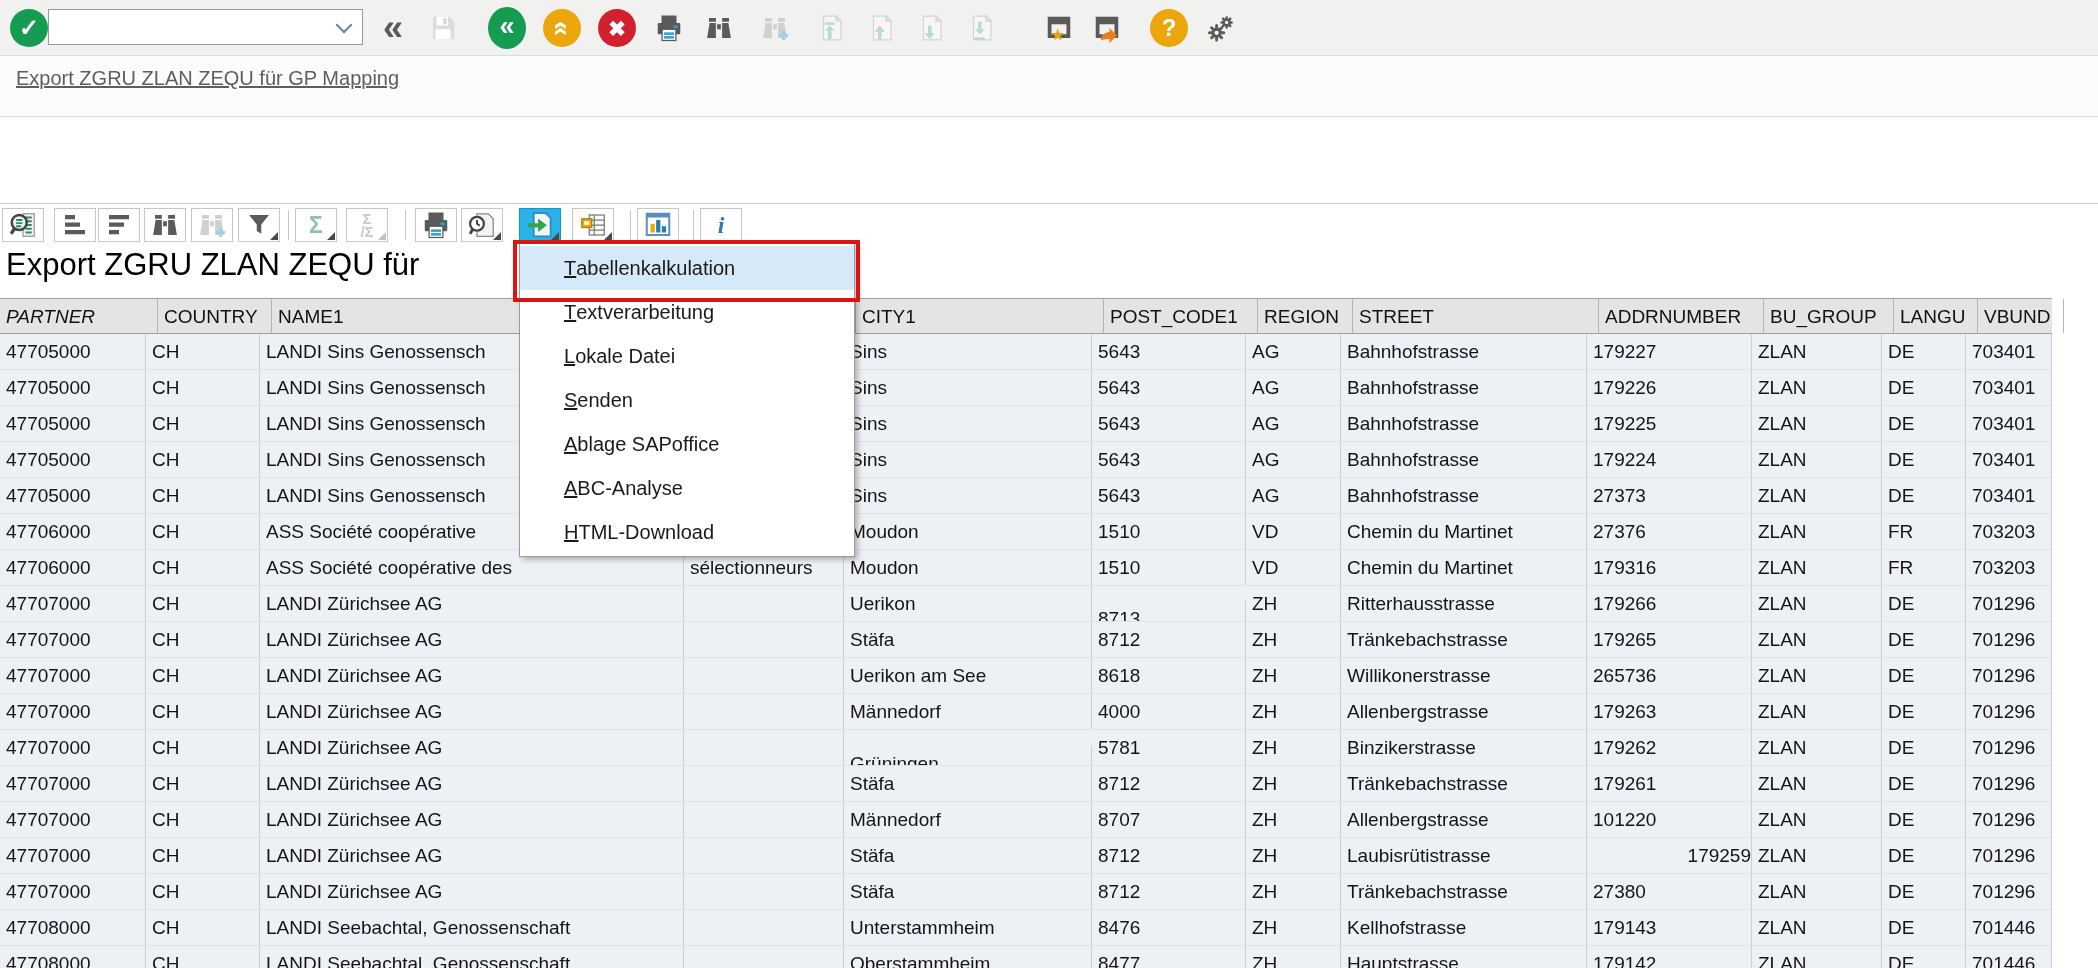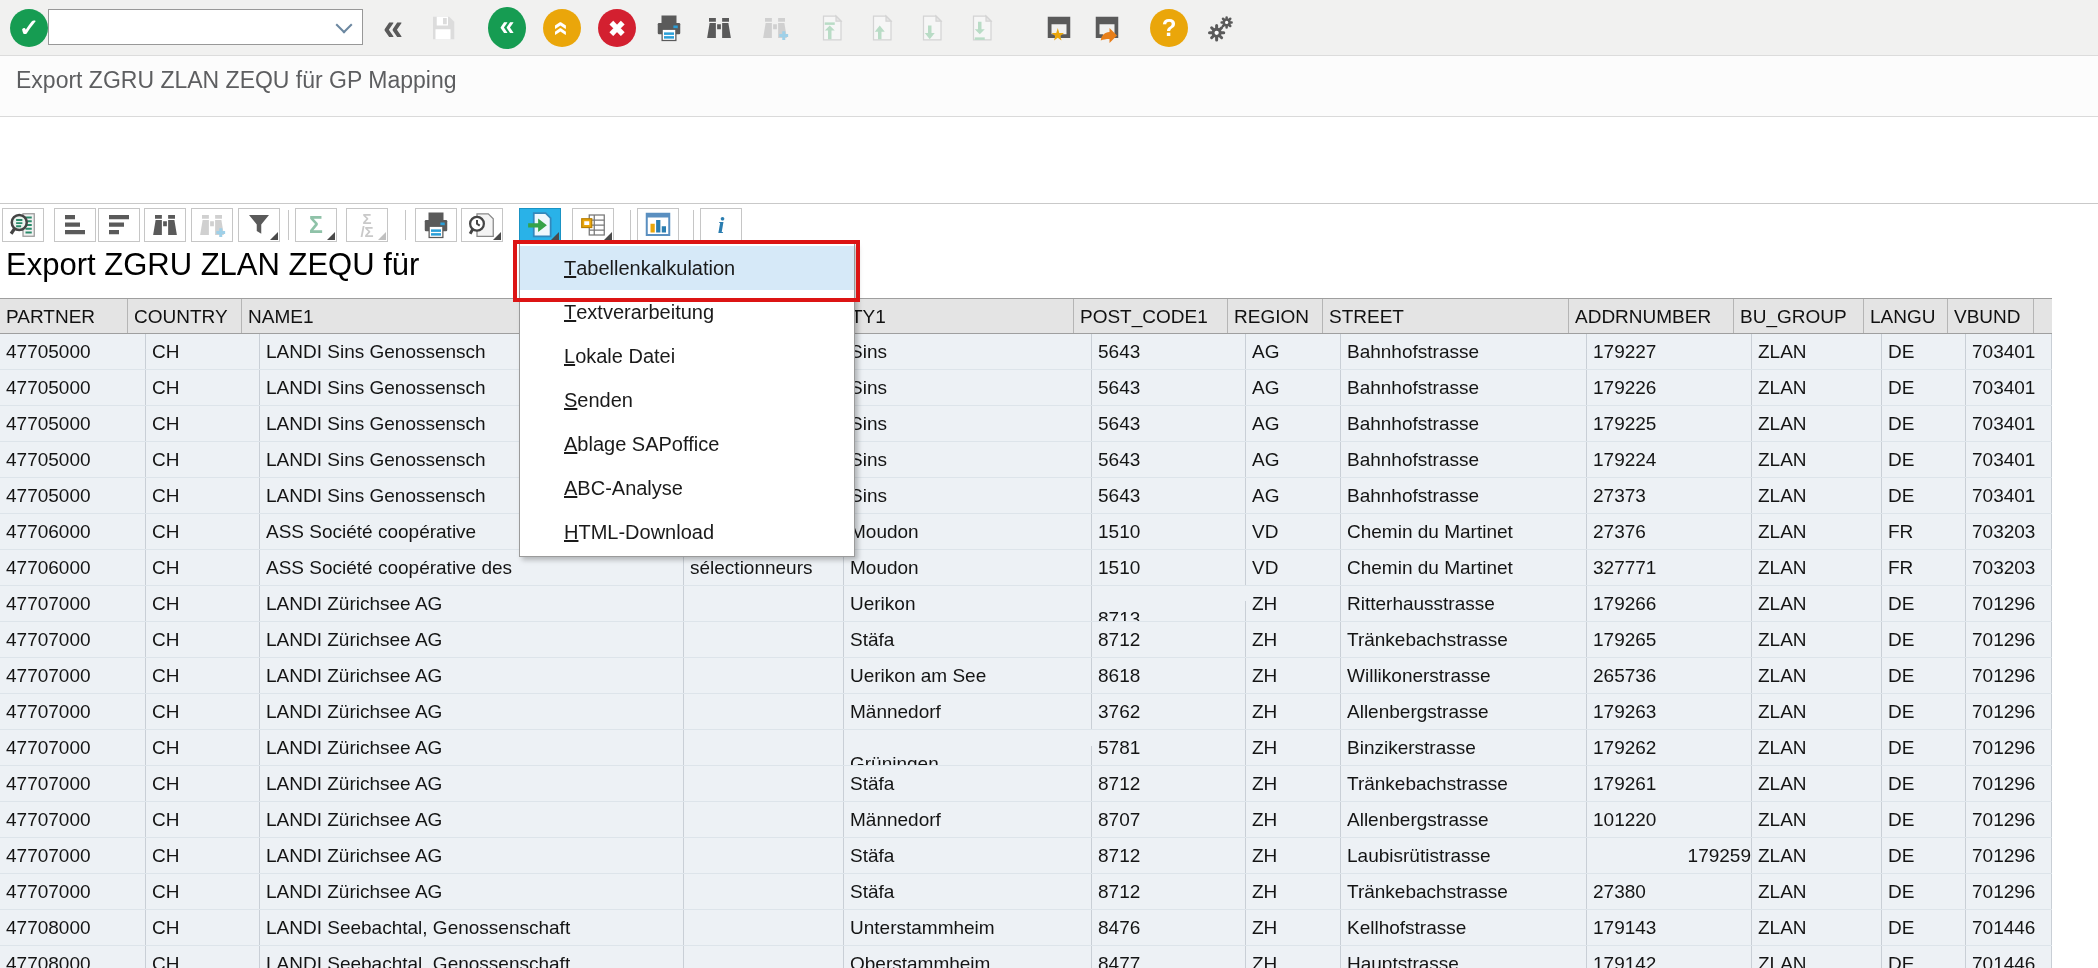--- a/index.html
+++ b/index.html
@@ -9,21 +9,21 @@
   .top-toolbar{position:absolute;top:0;left:0;width:2098px;height:55px;background:#f1f1f0;border-bottom:1px solid #dcdcdc;}
   .tbtn{position:absolute;top:7px;width:42px;height:42px;display:flex;align-items:center;justify-content:center;cursor:pointer;}
   .circ{width:38px;height:38px;border-radius:50%;color:#fff;display:flex;align-items:center;justify-content:center;font-size:24px;font-weight:bold;line-height:1;}
   .chev{font-size:36px;color:#5a5a5a;font-weight:bold;line-height:1;}
   .cmd{position:absolute;left:48px;top:9px;width:315px;height:36px;background:#fff;border:1px solid #989898;display:flex;align-items:center;box-sizing:border-box;}
   .cmd input{flex:1;border:none;outline:none;font-size:18px;padding:0 6px;font-family:"Liberation Sans",sans-serif;background:transparent;}
   .dd-chev{width:10px;height:10px;border-left:2px solid #6b87a0;border-bottom:2px solid #6b87a0;transform:rotate(-45deg);margin:-4px 12px 0 0;}
 
   
   .title-bar{position:absolute;top:56px;left:0;width:2098px;height:60px;background:#fcfcfc;border-bottom:1px solid #dadada;}
-  .title-text{position:absolute;left:16px;top:11px;font-size:23px;color:#5d5e60;white-space:nowrap;}
+  .title-text{position:absolute;left:16px;top:11px;font-size:20px;color:#5d5e60;white-space:nowrap;text-decoration:underline;}
 
   
   .alv-toolbar{position:absolute;top:203px;left:0;width:2098px;height:41px;background:#fff;border-top:1px solid #c9c9c9;}
   .abtn{position:absolute;top:4px;width:42px;height:34px;background:#fff;border:1px solid #c6c6c6;display:flex;align-items:center;justify-content:center;box-sizing:border-box;cursor:pointer;}
   .abtn.dd::after{content:"";position:absolute;right:1px;bottom:1px;width:0;height:0;border-left:8px solid transparent;border-bottom:8px solid #4a4a4a;}
   .abtn.dis.dd::after{border-bottom-color:#c0c0c0;}
   .asep{position:absolute;top:6px;width:1px;height:30px;background:#c6c6c6;}
   .subtot{font-size:15px;font-weight:bold;color:#c9c9c9;line-height:13px;text-align:center;}
 
   
@@ -282,21 +282,21 @@
       <div class="asep" style="left: 288px;"></div>
       <div class="asep" style="left: 405px;"></div>
       <div class="asep" style="left: 630px;"></div>
       <div class="asep" style="left: 693px;"></div>
     </div>
 
   <div class="grid-title">Export ZGRU ZLAN ZEQU für</div>
 
   <div class="table">
     <div class="thead">
-        <div class="th" style="width: 128px;">PARTNER</div>
+        <div class="th" style="width: 158px; font-style: italic;">PARTNER</div>
         <div class="th" style="width: 114px;">COUNTRY</div>
         <div class="th" style="width: 424px;">NAME1</div>
         <div class="th" style="width: 160px;"></div>
         <div class="th" style="width: 248px;">CITY1</div>
         <div class="th" style="width: 154px;">POST_CODE1</div>
         <div class="th" style="width: 95px;">REGION</div>
         <div class="th" style="width: 246px;">STREET</div>
         <div class="th" style="width: 165px;">ADDRNUMBER</div>
         <div class="th" style="width: 130px;">BU_GROUP</div>
         <div class="th" style="width: 84px;">LANGU</div>
@@ -389,21 +389,21 @@
         </div>
         <div class="trow">
           <div class="td" style="width: 146px;">47706000</div>
           <div class="td" style="width: 114px;">CH</div>
           <div class="td" style="width: 424px;">ASS Société coopérative des</div>
           <div class="td" style="width: 160px;">sélectionneurs</div>
           <div class="td" style="width: 248px;">Moudon</div>
           <div class="td" style="width: 154px;">1510</div>
           <div class="td" style="width: 95px;">VD</div>
           <div class="td" style="width: 246px;">Chemin du Martinet</div>
-          <div class="td" style="width: 165px;">327771</div>
+          <div class="td" style="width: 165px;">179316</div>
           <div class="td" style="width: 130px;">ZLAN</div>
           <div class="td" style="width: 84px;">FR</div>
           <div class="td" style="width: 86px;">703203</div>
         </div>
         <div class="trow">
           <div class="td" style="width: 146px;">47707000</div>
           <div class="td" style="width: 114px;">CH</div>
           <div class="td" style="width: 424px;">LANDI Zürichsee AG</div>
           <div class="td" style="width: 160px;"></div>
           <div class="td" style="width: 248px;">Uerikon</div>
@@ -442,21 +442,21 @@
           <div class="td" style="width: 130px;">ZLAN</div>
           <div class="td" style="width: 84px;">DE</div>
           <div class="td" style="width: 86px;">701296</div>
         </div>
         <div class="trow">
           <div class="td" style="width: 146px;">47707000</div>
           <div class="td" style="width: 114px;">CH</div>
           <div class="td" style="width: 424px;">LANDI Zürichsee AG</div>
           <div class="td" style="width: 160px;"></div>
           <div class="td" style="width: 248px;">Männedorf</div>
-          <div class="td" style="width: 154px;">3762</div>
+          <div class="td" style="width: 154px;">4000</div>
           <div class="td" style="width: 95px;">ZH</div>
           <div class="td" style="width: 246px;">Allenbergstrasse</div>
           <div class="td" style="width: 165px;">179263</div>
           <div class="td" style="width: 130px;">ZLAN</div>
           <div class="td" style="width: 84px;">DE</div>
           <div class="td" style="width: 86px;">701296</div>
         </div>
         <div class="trow">
           <div class="td" style="width: 146px;">47707000</div>
           <div class="td" style="width: 114px;">CH</div>

